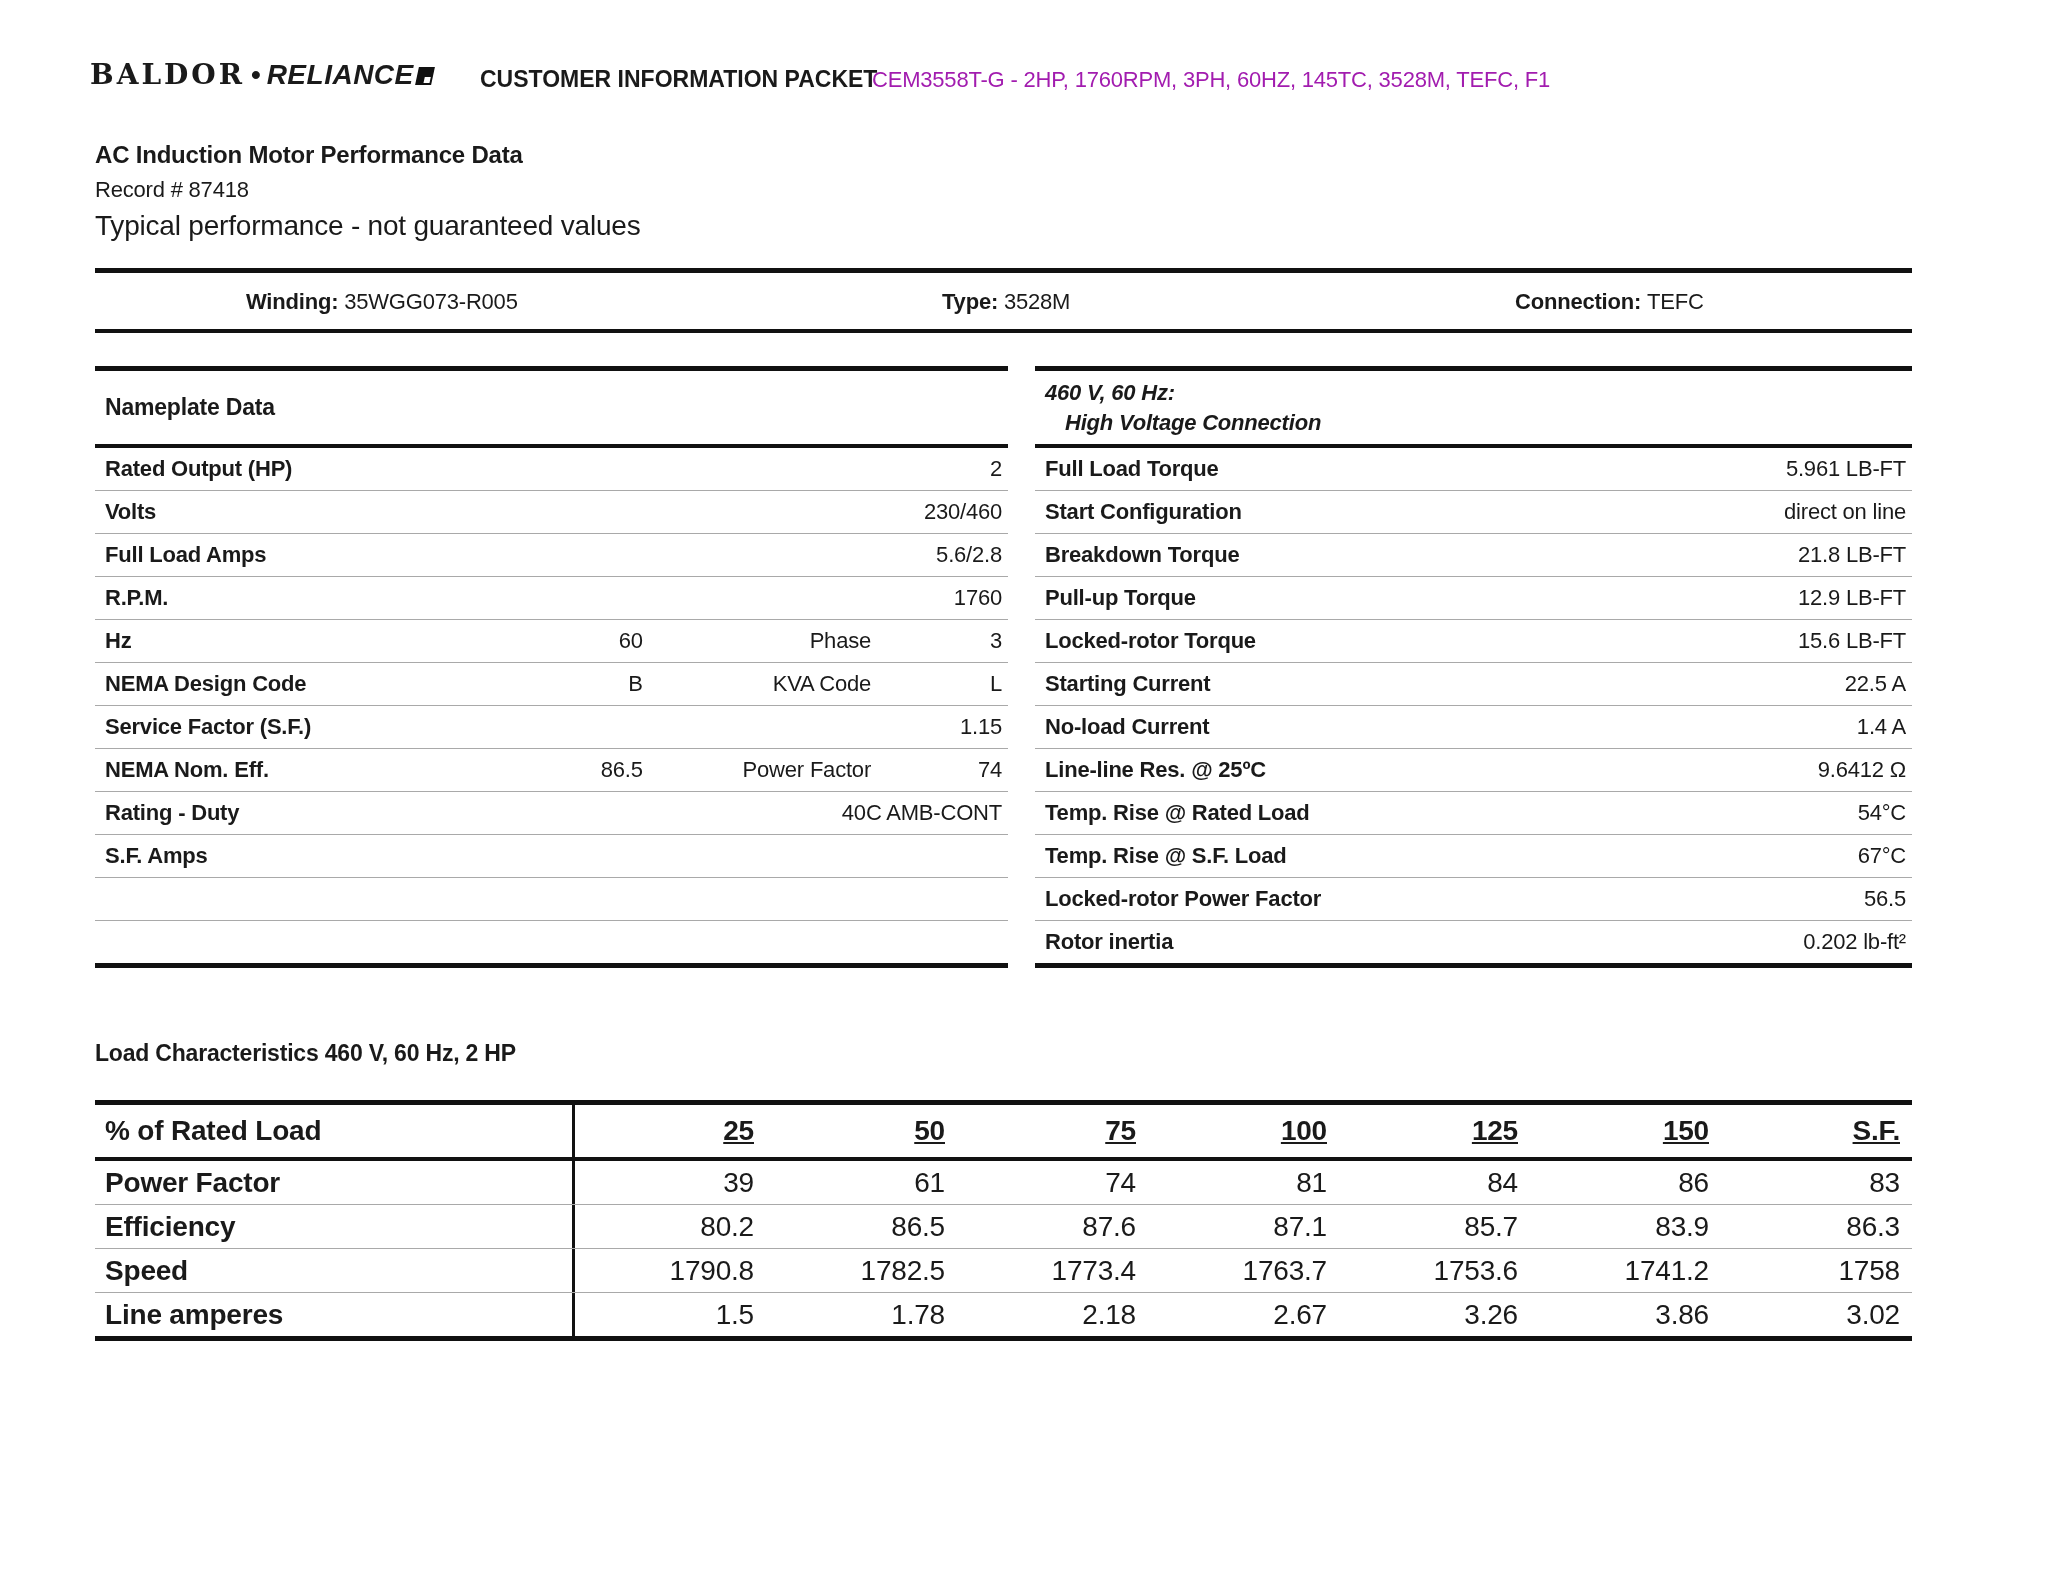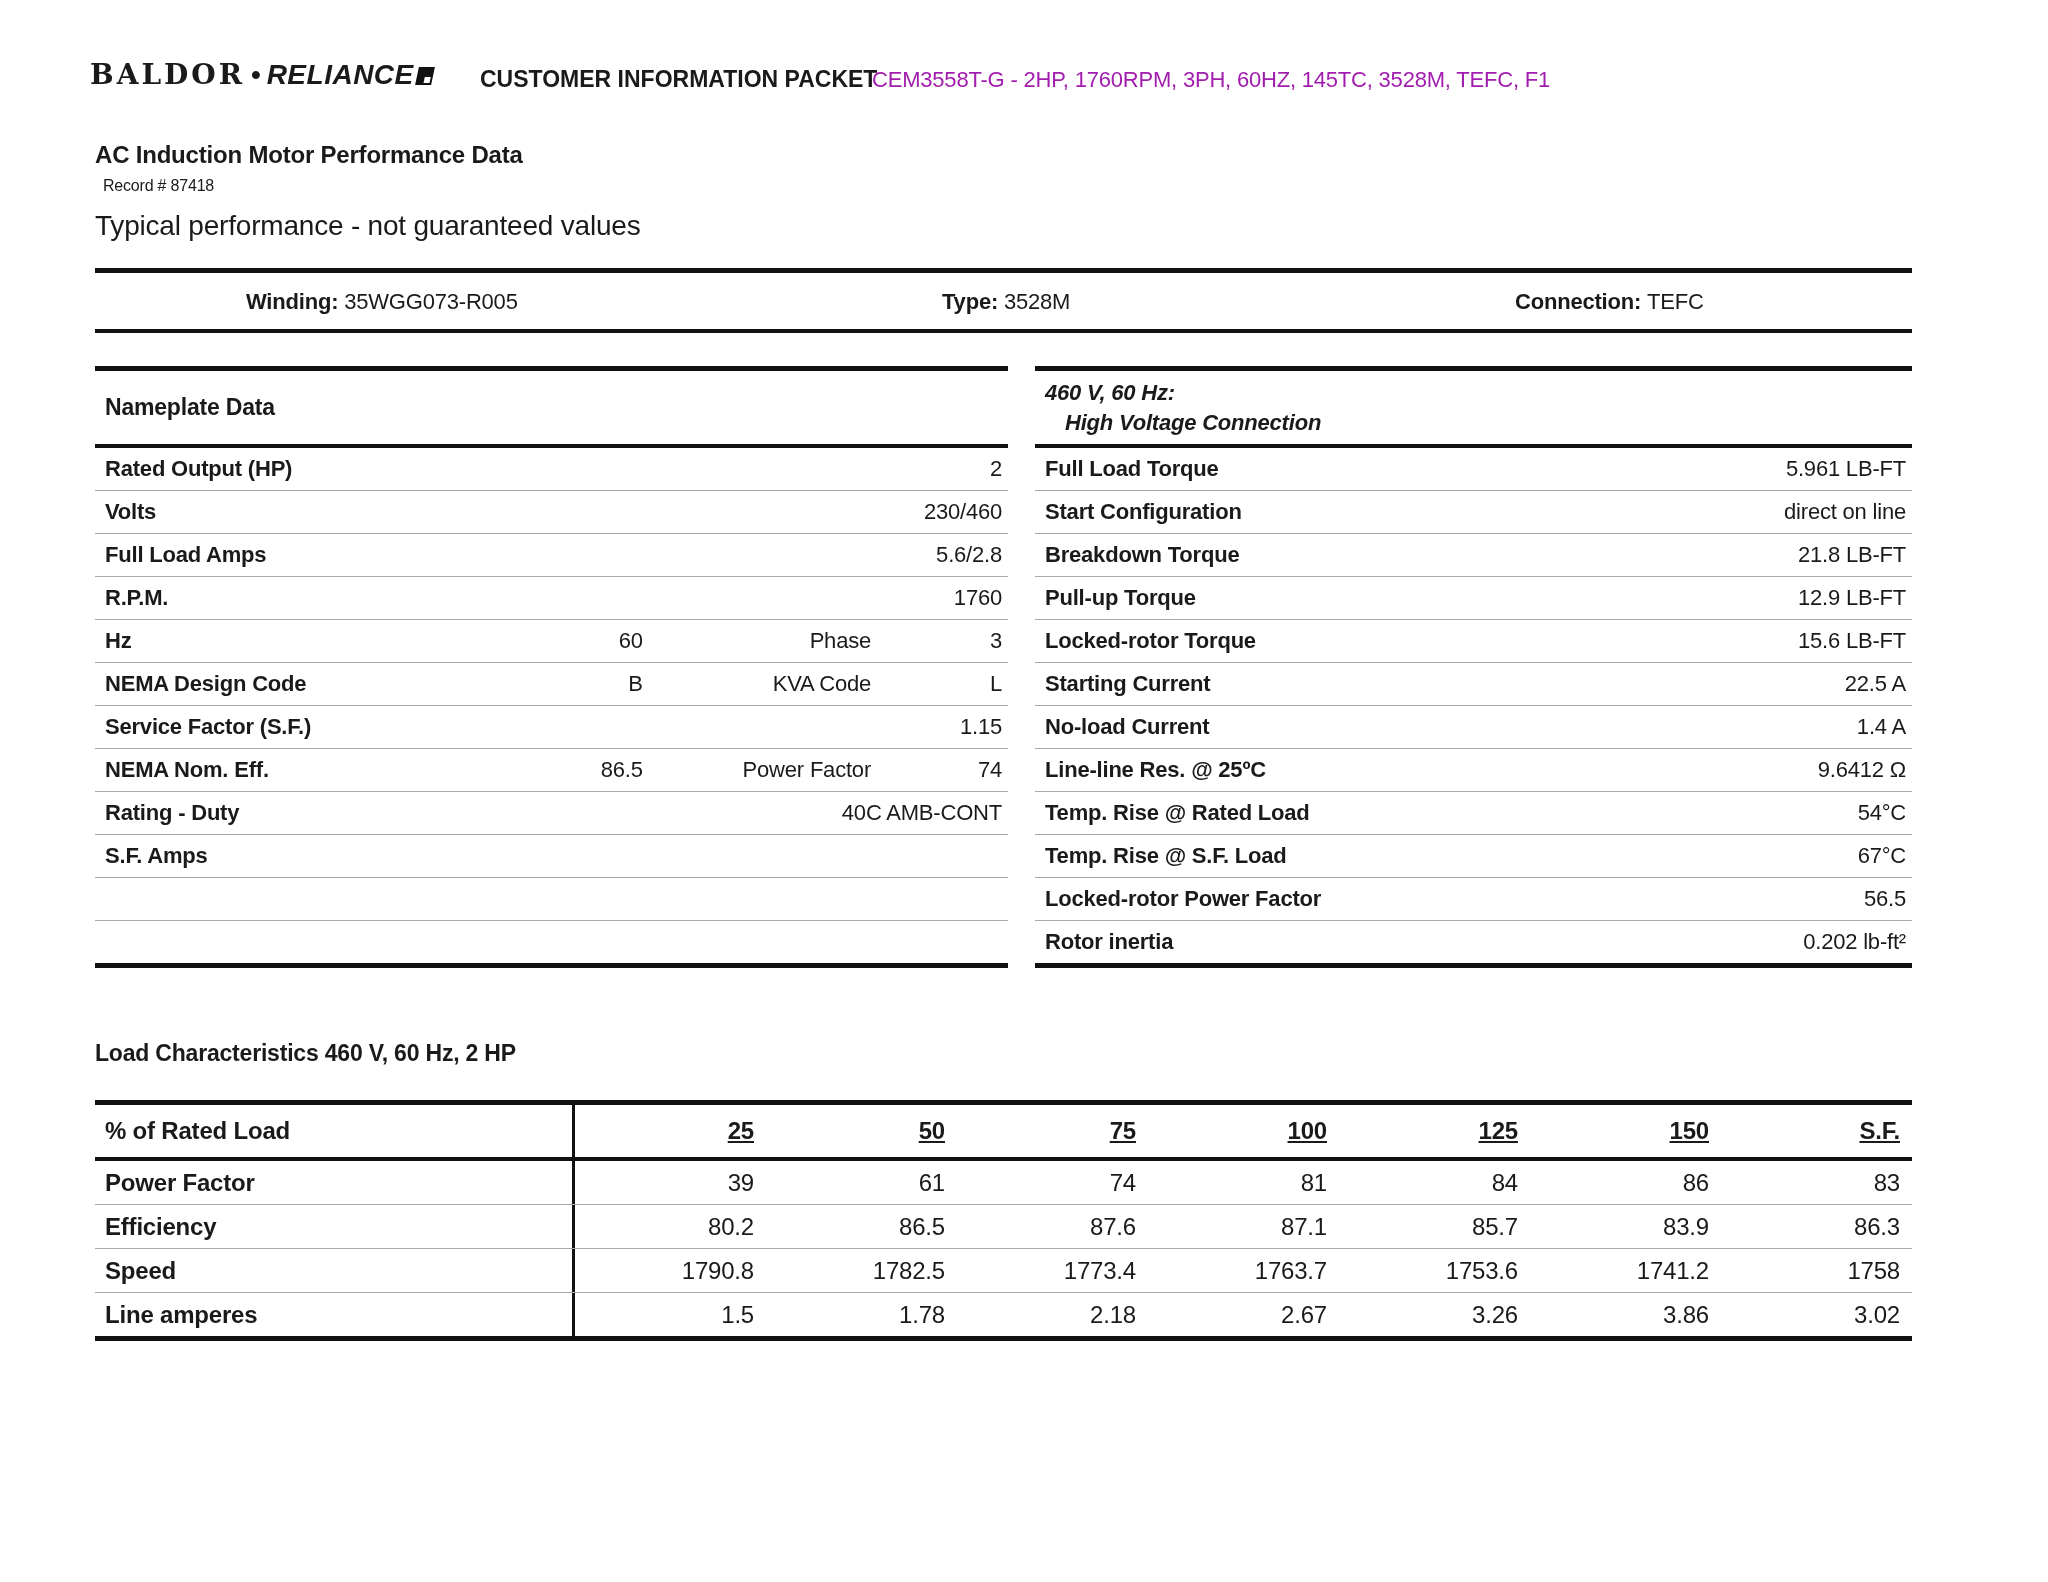--- a/index.html
+++ b/index.html
@@ -14,21 +14,21 @@
   .logo{left:90px;top:58px;font-size:28px;white-space:nowrap;}
   .logo .baldor{font-family:"DejaVu Serif","Liberation Serif",serif;font-weight:bold;letter-spacing:3px;}
   .logo .dot{font-weight:bold;margin:0 6px;}
   .logo .reliance{font-style:italic;font-weight:bold;letter-spacing:0.5px;}
   .logo-mark{display:inline-block;width:16px;height:18px;background:#111;transform:skewX(-12deg);margin-left:3px;position:relative;top:1px;}
   .logo-mark::after{content:"";position:absolute;right:2px;bottom:2px;width:6px;height:6px;background:#fff;}
   .hdr-packet{left:480px;top:66px;font-size:23px;font-weight:bold;letter-spacing:0;}
   .hdr-model{left:872px;top:67px;font-size:22px;color:#a21caf;}
   
   .doc-title{left:95px;top:141px;font-size:24px;font-weight:bold;}
-  .doc-record{left:103px;top:177px;font-size:16px;}
+  .doc-record{left:95px;top:177px;font-size:22px;}
   .doc-note{left:95px;top:210px;font-size:28px;}
   
   .rule{position:absolute;background:#111;}
   
   .wind-item{top:289px;font-size:22px;white-space:nowrap;}
   
   .tbl{position:absolute;top:366px;font-size:22px;}
   .tbl-left{left:95px;width:913px;}
   .tbl-right{left:1035px;width:877px;}
   .tbl .head{border-top:5px solid #111;border-bottom:4px solid #111;height:73px;box-sizing:content-box;}
@@ -40,21 +40,21 @@
   .row:last-child{border-bottom:5px solid #111;}
   .row .lab{font-weight:bold;padding-left:10px;white-space:nowrap;}
   .row .val{margin-left:auto;padding-right:6px;white-space:nowrap;}
   .row.pair{display:grid;grid-template-columns:45% 15% 25% 15%;}
   .row.pair .lab{padding-left:10px;}
   .row.pair .mval{text-align:right;}
   .row.pair .mlab{font-weight:normal;padding-left:12px;white-space:nowrap;text-align:right;}
   .row.pair .val{margin-left:0;text-align:right;}
   
   .load-title{left:95px;top:1040px;font-size:23px;font-weight:bold;}
-  .tbl-load{position:absolute;left:95px;top:1100px;width:1817px;border-top:5px solid #111;font-size:24px;}
+  .tbl-load{position:absolute;left:95px;top:1100px;width:1817px;border-top:5px solid #111;font-size:28px;}
   .lrow{display:grid;grid-template-columns:480px repeat(7,1fr);align-items:stretch;}
   .lrow .lab{font-weight:bold;border-right:3px solid #111;display:flex;align-items:center;padding-left:10px;}
   .lrow .num{display:flex;align-items:center;justify-content:flex-end;padding-right:12px;}
   .lhead{height:52px;border-bottom:4px solid #111;}
   .lhead .num{font-weight:bold;text-decoration:underline;}
   .lbody{height:43px;border-bottom:1px solid #a9a9a9;}
   .lbody:last-child{border-bottom:5px solid #111;}
   
   .footer{right:91px;top:1478px;font-size:22px;font-weight:bold;}
 </style>

